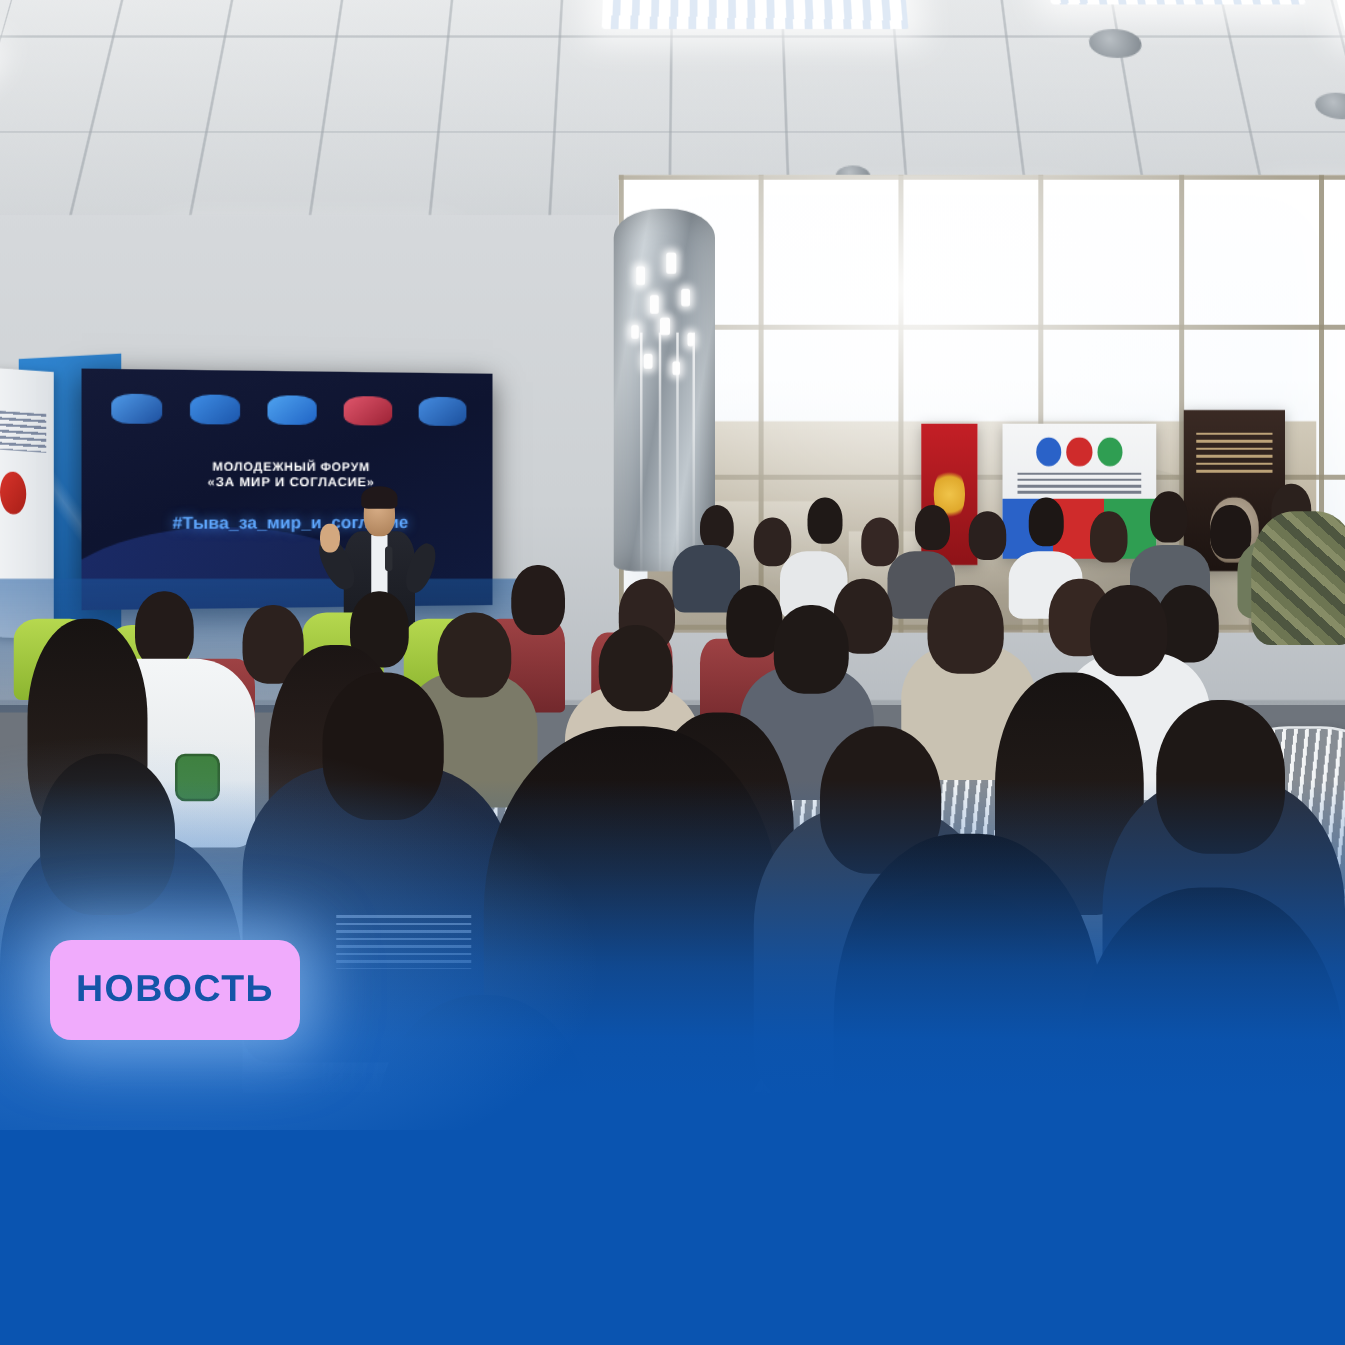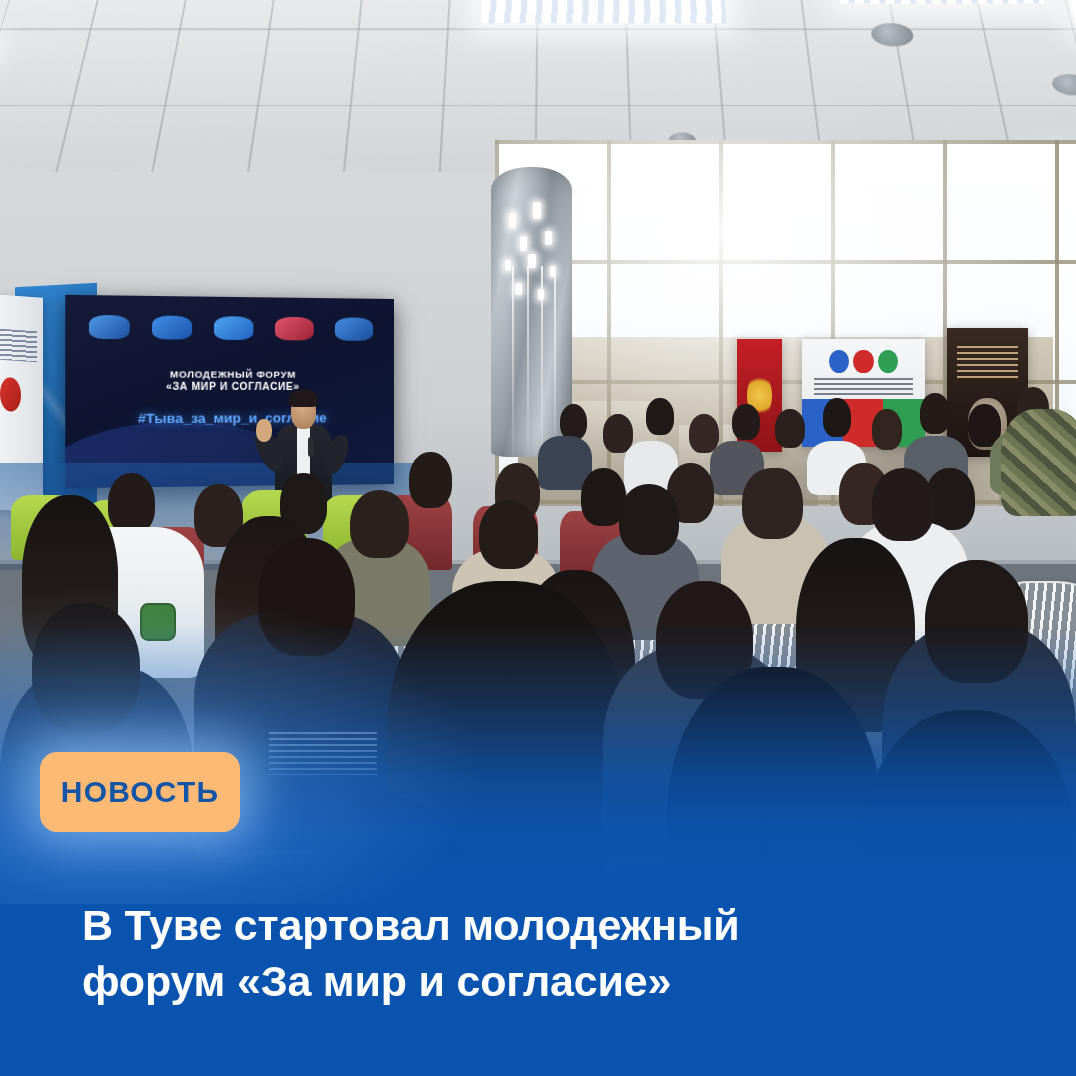--- a/index.html
+++ b/index.html
@@ -324,21 +324,21 @@
   }
   .overlay-glow {
     position:absolute; left:0; bottom:16%; width:46%; height:30%;
     background:radial-gradient(ellipse at 22% 60%, rgba(120,185,255,.38) 0%, rgba(120,185,255,0) 68%);
     pointer-events:none;
   }
 
   .badge {
     position:absolute; left:40px; top:752px;
     width:200px; height:80px;
-    background:#fdba74;
+    background:#f0abfc;
     border-radius:17px;
     display:flex; align-items:center; justify-content:center;
     box-shadow:0 0 46px 14px rgba(160,205,255,.55);
   }
   .badge span {
     color:#1455a8;
     font-size:30px; font-weight:bold;
     letter-spacing:1.2px;
   }
 
@@ -586,16 +586,14 @@
 
   </div>
 
   <div class="overlay"></div>
   <div class="overlay-glow"></div>
 
   <div class="badge">
     <span>НОВОСТЬ</span>
   </div>
 
-  <div class="headline">В Туве стартовал молодежный
-форум «За мир и согласие»</div>
 
 </div>
 
 </body></html>

